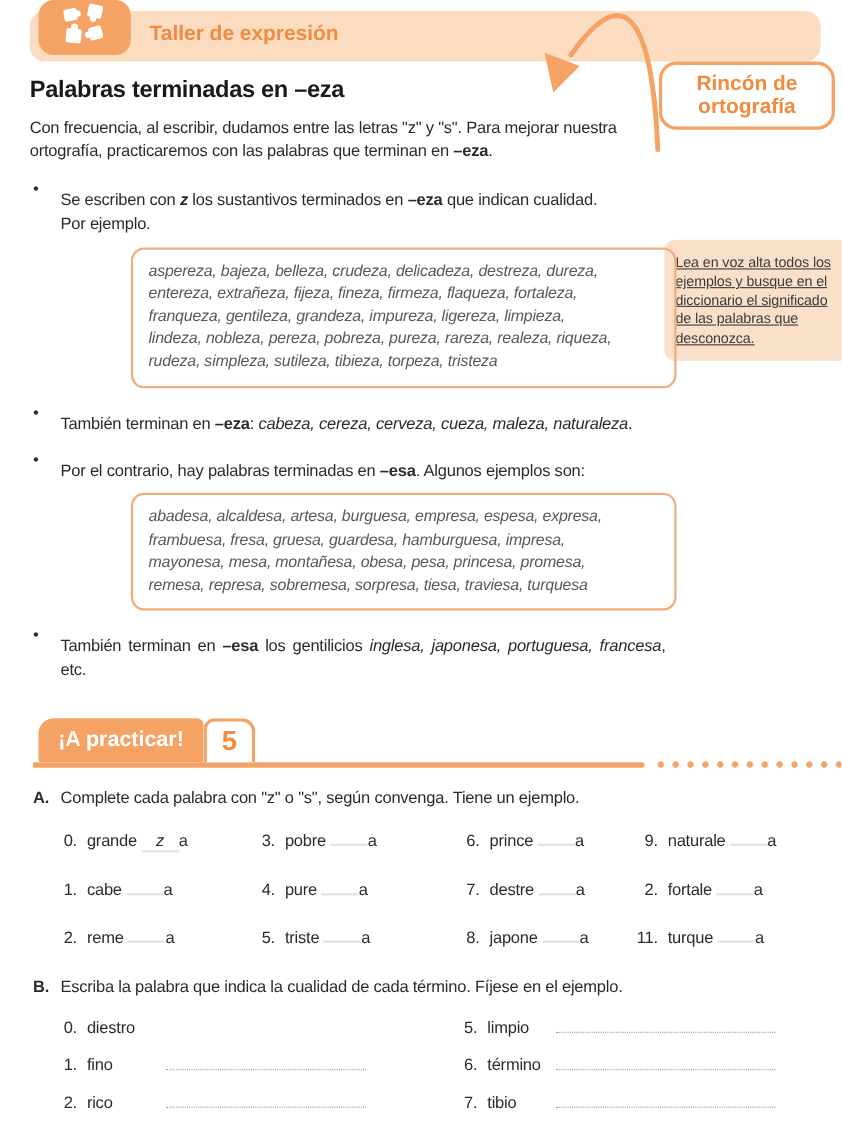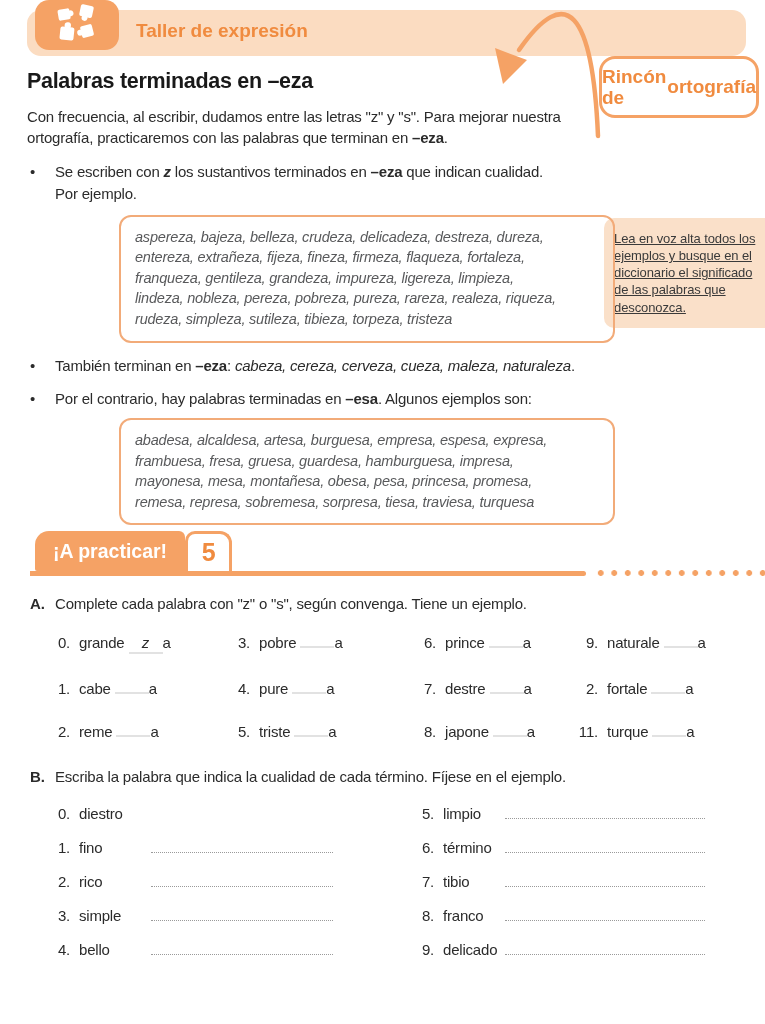--- a/index.html
+++ b/index.html
@@ -9,46 +9,46 @@
     font-size:15px;letter-spacing:-0.2px;
   }
   
   .banner{position:absolute;left:27px;top:10px;width:719px;height:46px;
     background:#FBDCC1;border-radius:14px;}
   .icon-box{position:absolute;left:35px;top:0;width:84px;height:50px;
     background:#F5A265;border-radius:14px;display:flex;align-items:center;justify-content:center;}
   .banner-title{position:absolute;left:136px;top:20px;font-size:19px;font-weight:bold;
     color:#F08B3F;letter-spacing:0;}
   .rincon{position:absolute;left:599px;top:56px;width:160px;height:62px;background:#fff;
-    border:3px solid #F5A265;border-radius:16px;display:flex;flex-direction:row;
+    border:3px solid #F5A265;border-radius:16px;display:flex;flex-direction:column;
     align-items:center;justify-content:center;color:#F08B3F;font-weight:bold;
     font-size:19px;line-height:1.12;letter-spacing:0;box-sizing:border-box;}
   .arrow-wrap{position:absolute;left:475px;top:0;width:190px;height:145px;z-index:3;}
   
   .note-box{position:absolute;left:604px;top:218px;width:176px;background:#FAE0C9;
     border-radius:10px;padding:12px 10px;font-size:13px;line-height:1.32;
     color:#3a3a3a;box-sizing:border-box;letter-spacing:-0.1px;text-decoration:underline;}
   
   .main{position:absolute;left:0;top:70px;width:765px;}
   h1.page-title{margin:0 0 0 27px;font-size:21.5px;line-height:1.1;font-weight:bold;
     color:#191919;letter-spacing:-0.3px;}
   p.intro{margin:12px 160px 0 27px;line-height:1.45;}
   .bullet{display:flex;margin:12px 160px 0 30px;line-height:1.45;}
   .bullet::before{content:"\2022";width:25px;flex:none;}
   .bullet.nowrap{white-space:nowrap;margin-right:0;justify-content:center;}
   .bullet.justify div{text-align:justify;}
-  .bullet>div{flex:1;}
+  .bullet>div{flex:1;margin-top:10px;}
   .b{font-weight:bold;} .i{font-style:italic;} .bi{font-weight:bold;font-style:italic;}
   .wordbox{box-sizing:border-box;margin:10px 0 0 119px;width:496px;border:2px solid #F2AB79;
     border-radius:12px;padding:10px 14px 11px;font-style:italic;color:#58595B;
     font-size:14.5px;line-height:1.42;}
   .wordbox div{white-space:nowrap;}
   .wordbox.second{margin-top:8px;}
   
-  .practicar{position:relative;margin-top:6px;height:46px;}
+  .practicar{position:relative;margin-top:32px;height:46px;}
   .p-badge{position:absolute;left:35px;top:0;width:150px;height:40px;background:#F5A265;
     border-radius:14px 6px 0 2px;color:#fff;font-weight:bold;font-size:19.5px;
     display:flex;align-items:center;justify-content:center;letter-spacing:0;}
   .p-tab{position:absolute;left:185px;top:0;width:47px;height:40px;background:#fff;
     border:3px solid #F5A265;border-bottom:none;border-radius:10px 12px 0 0;
     box-sizing:border-box;color:#F08B3F;font-weight:bold;font-size:25px;
     display:flex;align-items:center;justify-content:center;}
   .p-line{position:absolute;left:30px;top:40px;width:556px;height:5px;background:#F5A265;
     border-radius:0 3px 3px 0;}
   .p-dots{position:absolute;left:594px;top:38px;width:171px;height:8px;
@@ -147,20 +147,23 @@
       <div><span>Por el contrario, hay palabras terminadas en </span><span class="b">–esa</span><span>. Algunos ejemplos son:</span></div>
     </div>
 
   <div class="wordbox second">
     <div>abadesa, alcaldesa, artesa, burguesa, empresa, espesa, expresa,</div>
     <div>frambuesa, fresa, gruesa, guardesa, hamburguesa, impresa,</div>
     <div>mayonesa, mesa, montañesa, obesa, pesa, princesa, promesa,</div>
     <div>remesa, represa, sobremesa, sorpresa, tiesa, traviesa, turquesa</div>
   </div>
 
+  <div class="bullet justify">
+      <div><span>También terminan en </span><span class="b">–esa</span><span> los gentilicios </span><span class="i">inglesa, japonesa, portuguesa, francesa</span><span>, etc.</span></div>
+    </div>
 
   <div class="practicar">
     <div class="p-line"></div>
     <div class="p-dots"></div>
     <div class="p-badge">¡A practicar!</div>
     <div class="p-tab">5</div>
   </div>
 
   <div class="ex-head">
     <span class="ex-label">A.</span>

